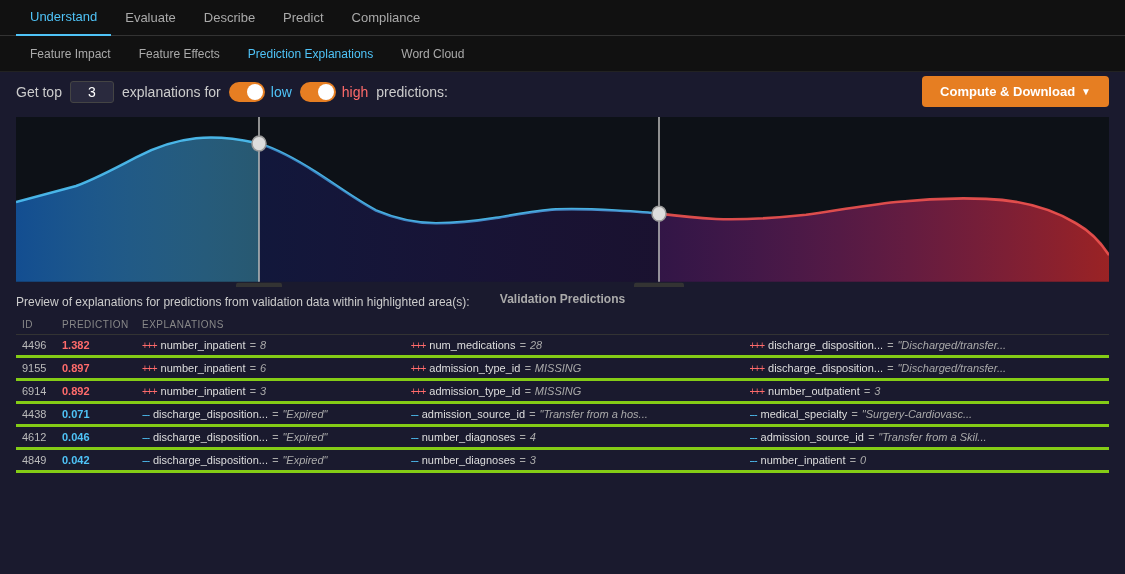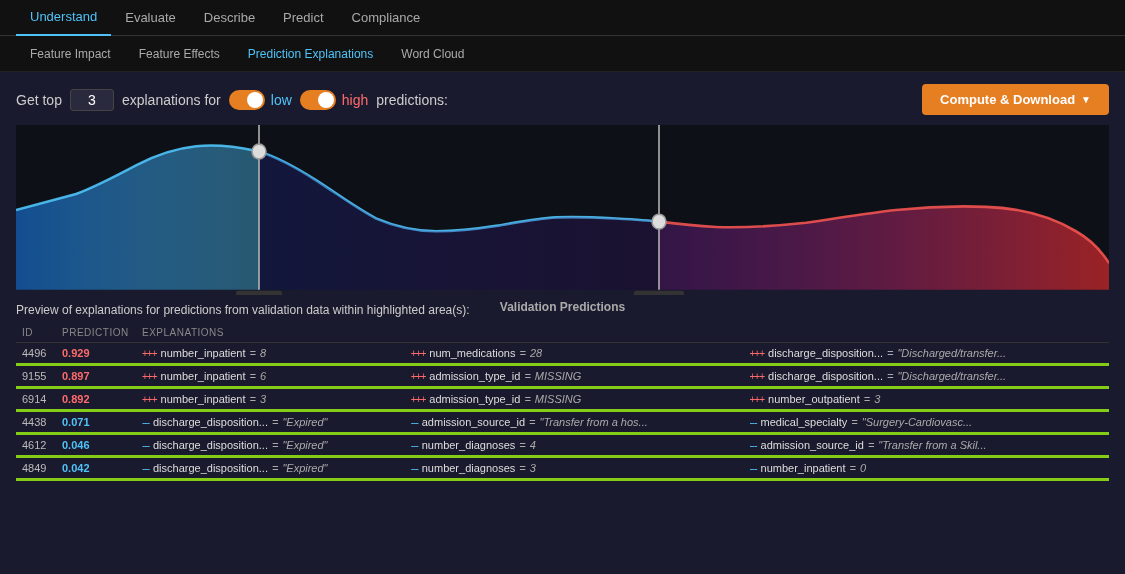--- a/index.html
+++ b/index.html
@@ -52,21 +52,21 @@
       display: flex;
       align-items: center;
       cursor: pointer;
       font-size: 12px;
     }
     .sub-nav-item.active { color: #4fc3f7; }
 
     
     .content {
       background: #1a1a2e;
-      padding: 12px 16px 0;
+      padding: 4px 16px 0;
     }
 
     
     .controls-row {
       display: flex;
       align-items: center;
       justify-content: space-between;
       margin-bottom: 10px;
     }
     .controls-left {
@@ -328,21 +328,21 @@
     <thead>
       <tr>
         <th class="col-id">ID</th>
         <th class="col-pred">PREDICTION</th>
         <th class="col-expl1" colspan="3">EXPLANATIONS</th>
       </tr>
     </thead>
     <tbody id="table-body">
     <tr>
     <td class="col-id">4496</td>
-    <td class="col-pred"><span class="pred-high">0.929</span></td>
+    <td class="col-pred"><span class="pred-high">1.382</span></td>
     <td>
       <div class="expl-cell">
         <span class="plus-icon">+++</span>
         <span class="feature-name">number_inpatient</span>
         <span class="feature-val">=</span>
         <span class="feature-val">8</span>
       </div>
     </td>
           <td>
       <div class="expl-cell">

